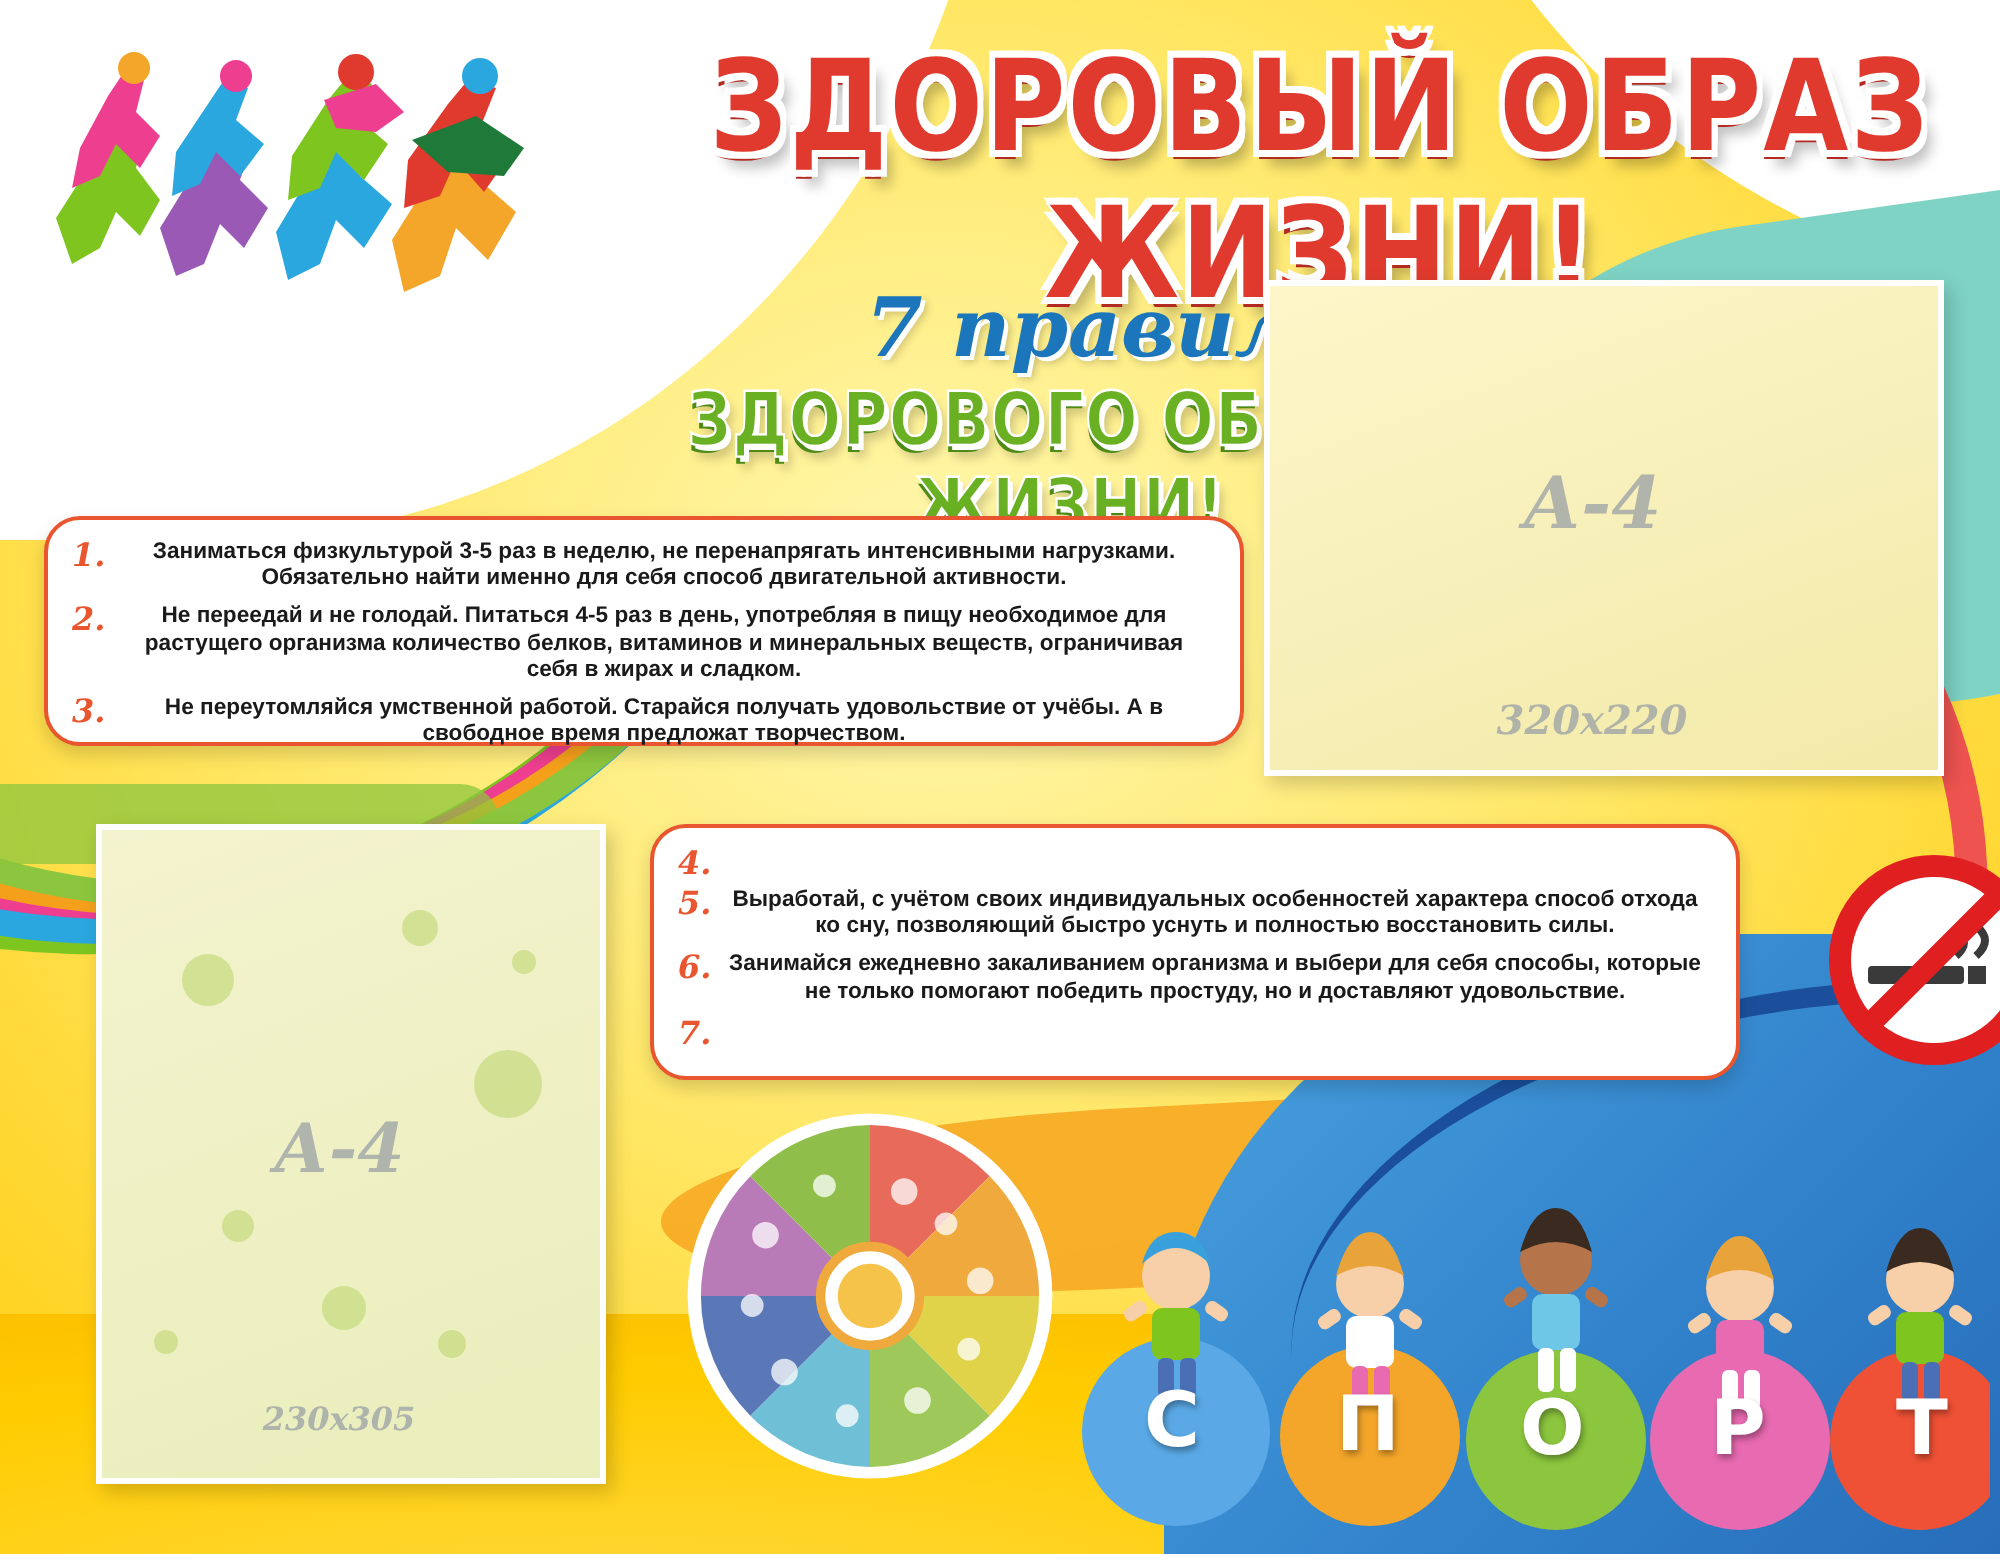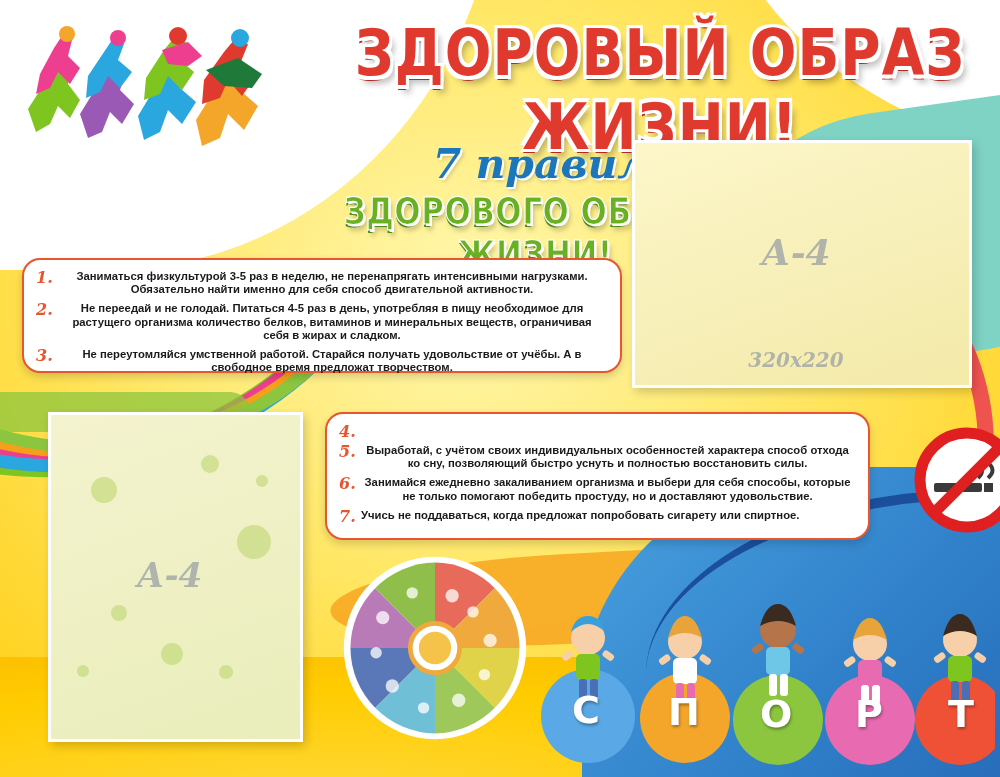--- a/index.html
+++ b/index.html
@@ -368,39 +368,39 @@
     <div class="rule">
       <div class="rule-num">5.</div>
       <div class="rule-text">Выработай, с учётом своих индивидуальных особенностей характера способ отхода ко сну, позволяющий быстро уснуть и полностью восстановить силы.</div>
     </div>
     <div class="rule">
       <div class="rule-num">6.</div>
       <div class="rule-text">Занимайся ежедневно закаливанием организма и выбери для себя способы, которые не только помогают победить простуду, но и доставляют удовольствие.</div>
     </div>
     <div class="rule">
       <div class="rule-num">7.</div>
-      <div class="rule-text">Учись не поддаваться, когда предложат попробовать сигарету или спиртное.</div>
     </div>
   </div>
 
   <div class="a4" id="a4-right">
     <div class="a4-label big">А-4</div>
     <div class="a4-label small">320x220</div>
   </div>
 
   <div class="a4" id="a4-left">
     <div class="bubble" style="left:40px; top:62px; width:26px; height:26px;"></div>
     <div class="bubble" style="left:150px; top:40px; width:18px; height:18px;"></div>
     <div class="bubble" style="left:186px; top:110px; width:34px; height:34px;"></div>
     <div class="bubble" style="left:60px; top:190px; width:16px; height:16px;"></div>
     <div class="bubble" style="left:110px; top:228px; width:22px; height:22px;"></div>
     <div class="bubble" style="left:168px; top:250px; width:14px; height:14px;"></div>
     <div class="bubble" style="left:26px; top:250px; width:12px; height:12px;"></div>
     <div class="bubble" style="left:205px; top:60px; width:12px; height:12px;"></div>
     <div class="a4-label big">А-4</div>
+    <div class="a4-label small">230x305</div>
   </div>
 
   <svg class="nosmoke" viewBox="0 0 110 110">
     <circle cx="55" cy="55" r="47" fill="#ffffff" stroke="#e02020" stroke-width="11"></circle>
     <rect x="22" y="58" width="48" height="9" rx="2" fill="#3a3a3a"></rect>
     <rect x="72" y="58" width="9" height="9" fill="#3a3a3a"></rect>
     <path d="M66 40 q8 6 0 13" stroke="#3a3a3a" stroke-width="4" fill="none"></path>
     <path d="M76 38 q9 7 0 15" stroke="#3a3a3a" stroke-width="4" fill="none"></path>
     <line x1="22" y1="88" x2="88" y2="22" stroke="#e02020" stroke-width="11" stroke-linecap="round"></line>
   </svg>

